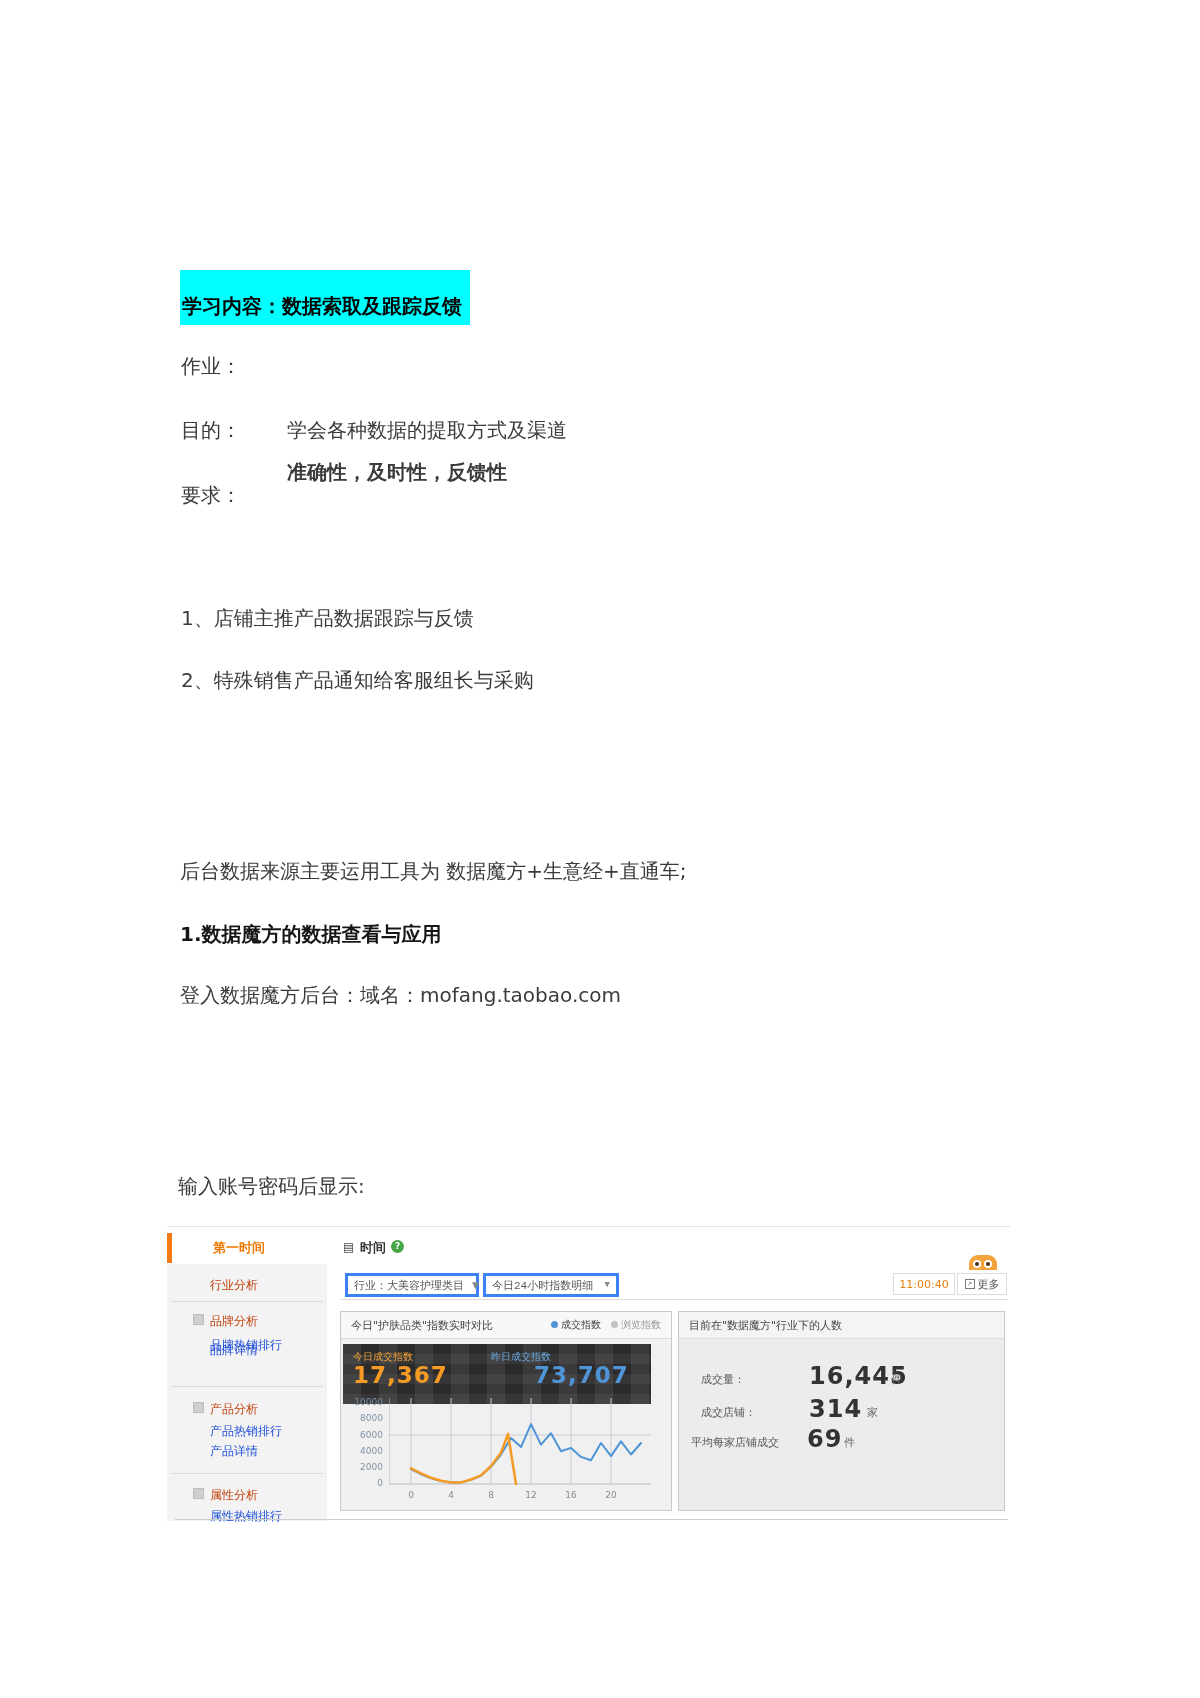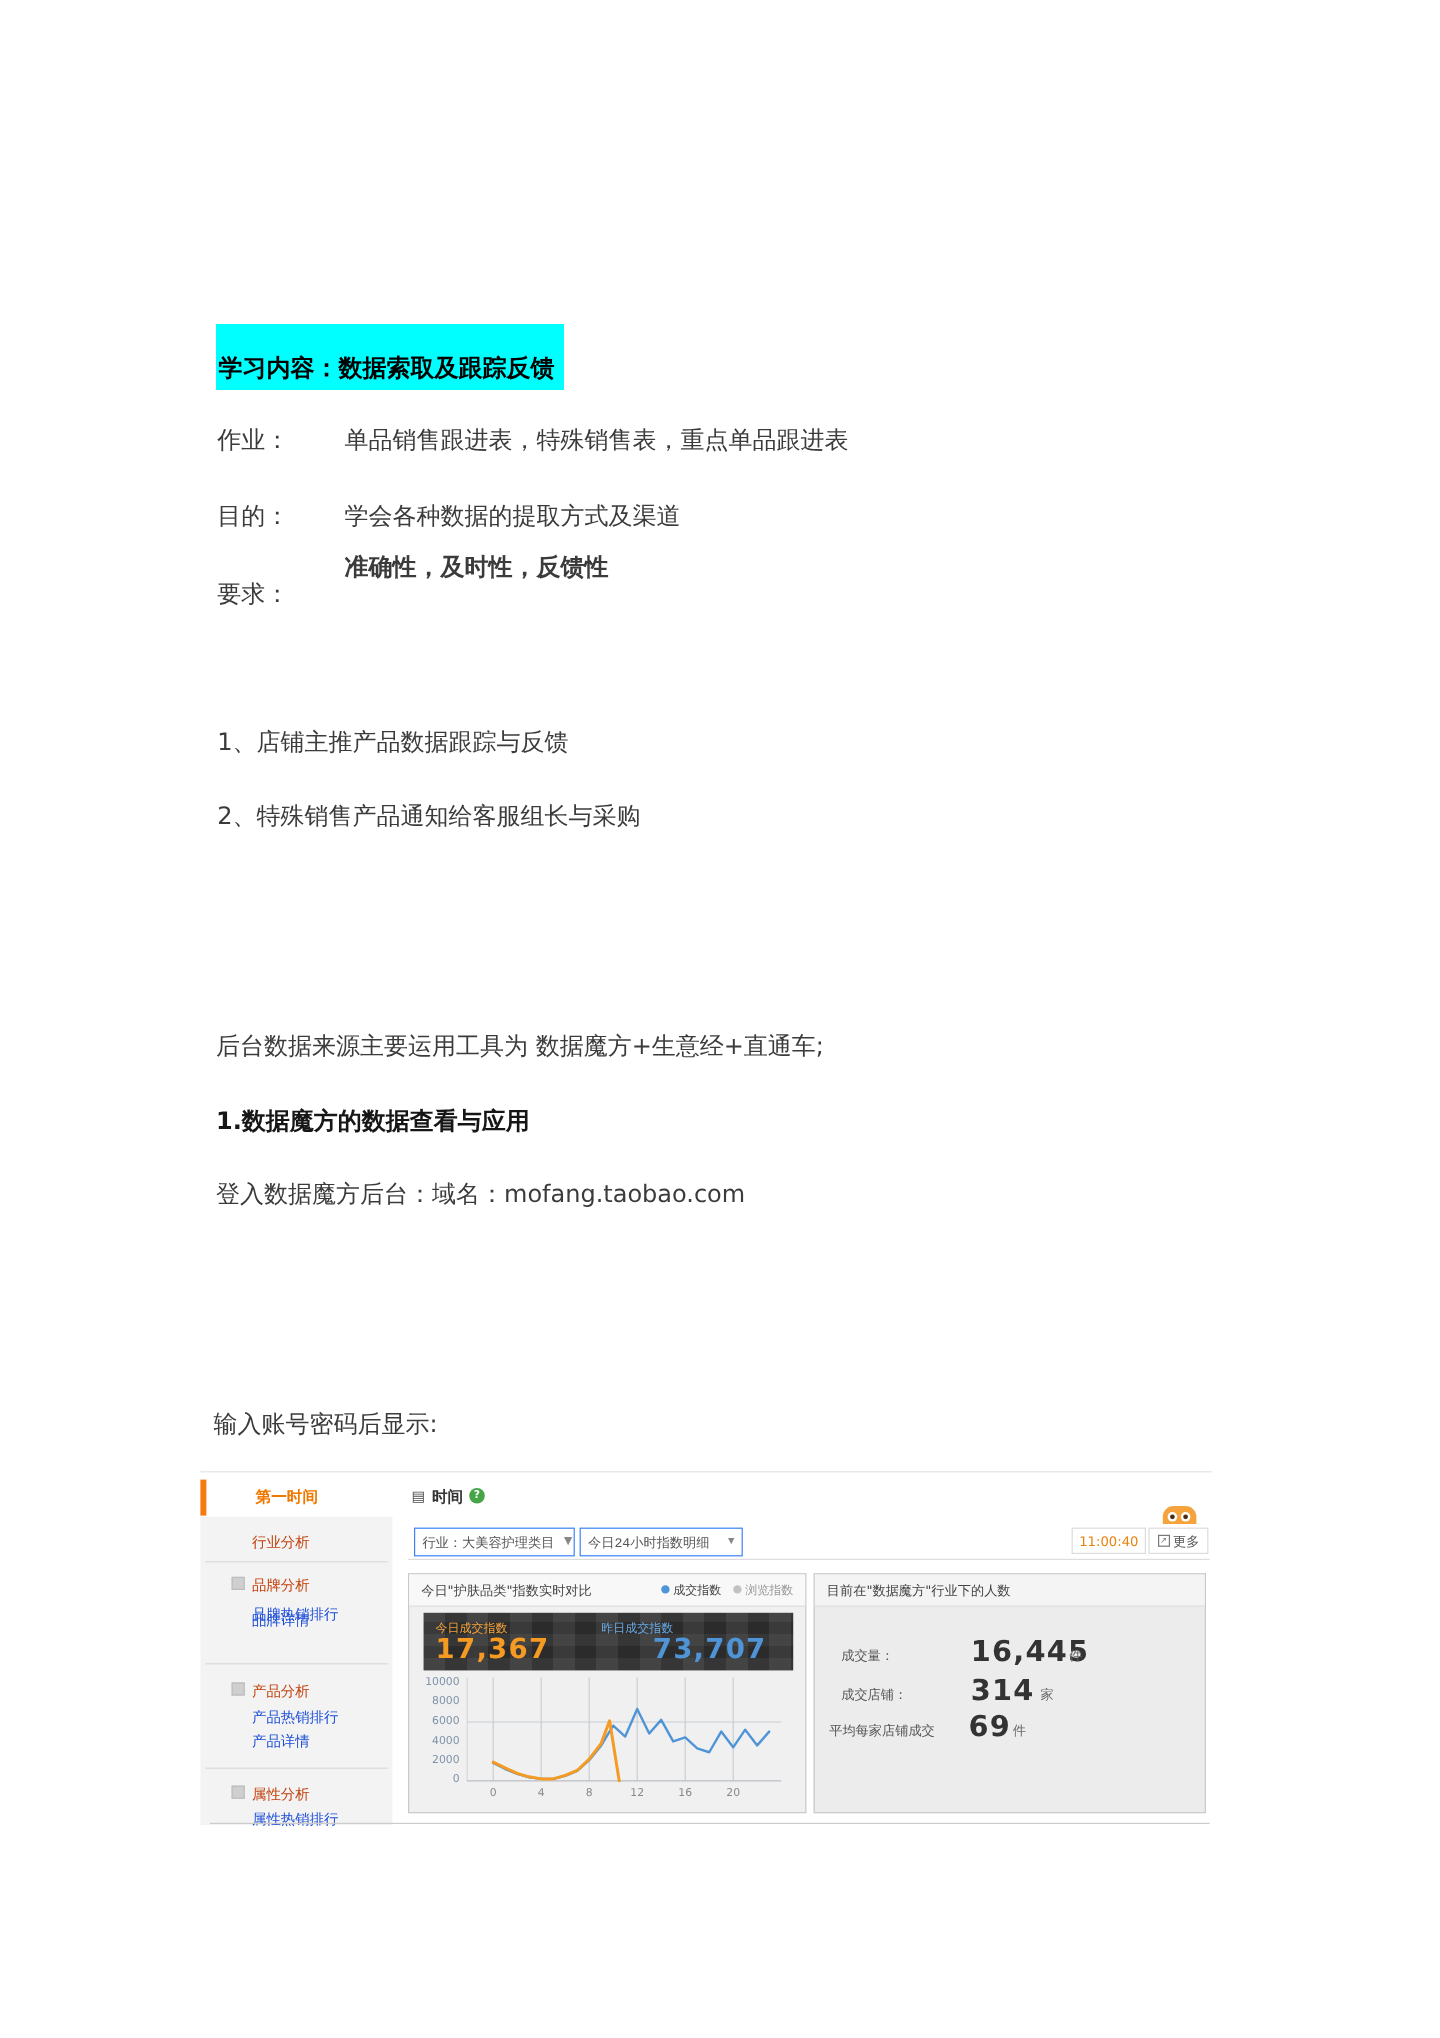--- a/index.html
+++ b/index.html
@@ -20,59 +20,58 @@
   .side-active{left:46px;top:12px;font-size:13px;font-weight:bold;color:#f07800;}
   .side-item{font-size:12px;color:#c2410c;}
   .side-sub{font-size:12px;color:#1d4ed8;}
   .side-div{left:4px;width:152px;height:1px;background:#d9d9d9;}
   .grp-icon{left:26px;width:11px;height:11px;background:#cfcfcf;border:1px solid #bdbdbd;}
   .hdr-icon{font-size:12px;color:#4a4a4a;}
   .hdr-title{font-size:13px;color:#333;font-weight:bold;}
   .help-badge{width:13px;height:13px;border-radius:50%;background:#46a546;color:#fff;font-size:9px;
               text-align:center;line-height:13px;font-weight:bold;}
   .toolbar{left:173px;top:43px;width:668px;height:30px;border-bottom:1px solid #ddd;background:#fff;}
-  .select{height:24px;background:#fff;border:1px solid #3b82f6;font-size:11px;color:#555;
+  .select{height:24px;background:#fff;border:3px solid #3b82f6;font-size:11px;color:#555;
           display:flex;align-items:center;padding:0 6px;white-space:nowrap;}
   .select .caret{margin-left:auto;color:#888;font-size:9px;padding-left:8px;}
   .timebox{width:62px;height:22px;border:1px solid #ddd;background:#fff;color:#e8820c;font-size:11px;
            display:flex;align-items:center;justify-content:center;}
   .morebox{width:50px;height:22px;border:1px solid #ddd;background:#fff;display:flex;align-items:center;
            justify-content:center;font-size:11px;color:#555;gap:3px;}
   .ext-ic{display:inline-block;width:10px;height:10px;border:1px solid #777;font-size:7px;line-height:8px;
           text-align:center;color:#777;}
   .mascot{width:28px;height:18px;background:#f5a33c;border-radius:9px 9px 2px 2px;}
   .mascot .eye{position:absolute;top:5px;width:8px;height:8px;background:#fff;border-radius:50%;}
   .mascot .eye::after{content:"";position:absolute;left:2px;top:2px;width:4px;height:4px;background:#4a2c12;border-radius:50%;}
   .panel{background:#f0f0f0;border:1px solid #c9c9c9;}
   .panel-hd{position:absolute;left:0;top:0;right:0;height:27px;background:#f8f8f8;border-bottom:1px solid #ddd;
             display:flex;align-items:center;padding:0 10px;}
   .panel-title{font-size:11px;color:#444;white-space:nowrap;}
   .legend{margin-left:auto;display:flex;gap:10px;font-size:10px;align-items:center;}
   .leg-dot{display:inline-block;width:7px;height:7px;border-radius:50%;margin-right:3px;}
-  .banner{position:absolute;left:12px;top:32px;width:308px;height:48px;background:#2b2b2b;
+  .banner{position:absolute;left:2px;top:32px;width:308px;height:60px;background:#2b2b2b;
           background-image:repeating-linear-gradient(0deg,rgba(255,255,255,.05) 0 10px,transparent 10px 20px),
                            repeating-linear-gradient(90deg,rgba(255,255,255,.07) 0 18px,transparent 18px 36px);}
   .bn-label{position:absolute;top:6px;font-size:10px;white-space:nowrap;}
   .bn-val{position:absolute;top:18px;font-size:23px;font-weight:bold;letter-spacing:1px;}
   .ytick{position:absolute;width:40px;text-align:right;font-size:9px;color:#7f93a8;}
   .xtick{position:absolute;width:24px;text-align:center;font-size:9px;color:#8a8a8a;}
   .rp-row-label{position:absolute;font-size:11px;color:#555;white-space:nowrap;}
   .rp-row-val{position:absolute;font-size:24px;font-weight:bold;color:#333;letter-spacing:1px;}
   .rp-row-unit{position:absolute;font-size:11px;color:#666;}
   .bottom-div{left:8px;top:292px;width:833px;height:1px;background:#ccc;}
 </style>
 </head>
 <body>
 
 <div class="doc">
 
   <div class="abs hl-title">学习内容：数据索取及跟踪反馈</div>
 
   <div class="abs docline" style="left:181px;top:353px;">作业：</div>
-  <div class="abs docline" style="left:287px;top:353px;">单品销售跟进表，特殊销售表，重点单品跟进表</div>
 
   <div class="abs docline" style="left:181px;top:417px;">目的：</div>
   <div class="abs docline" style="left:287px;top:417px;">学会各种数据的提取方式及渠道</div>
 
   <div class="abs docline" style="left:181px;top:482px;">要求：</div>
   <div class="abs docline" style="left:287px;top:459px;font-weight:bold;">准确性，及时性，反馈性</div>
 
   <div class="abs docline" style="left:181px;top:605px;">1、店铺主推产品数据跟踪与反馈</div>
   <div class="abs docline" style="left:181px;top:667px;">2、特殊销售产品通知给客服组长与采购</div>
 

